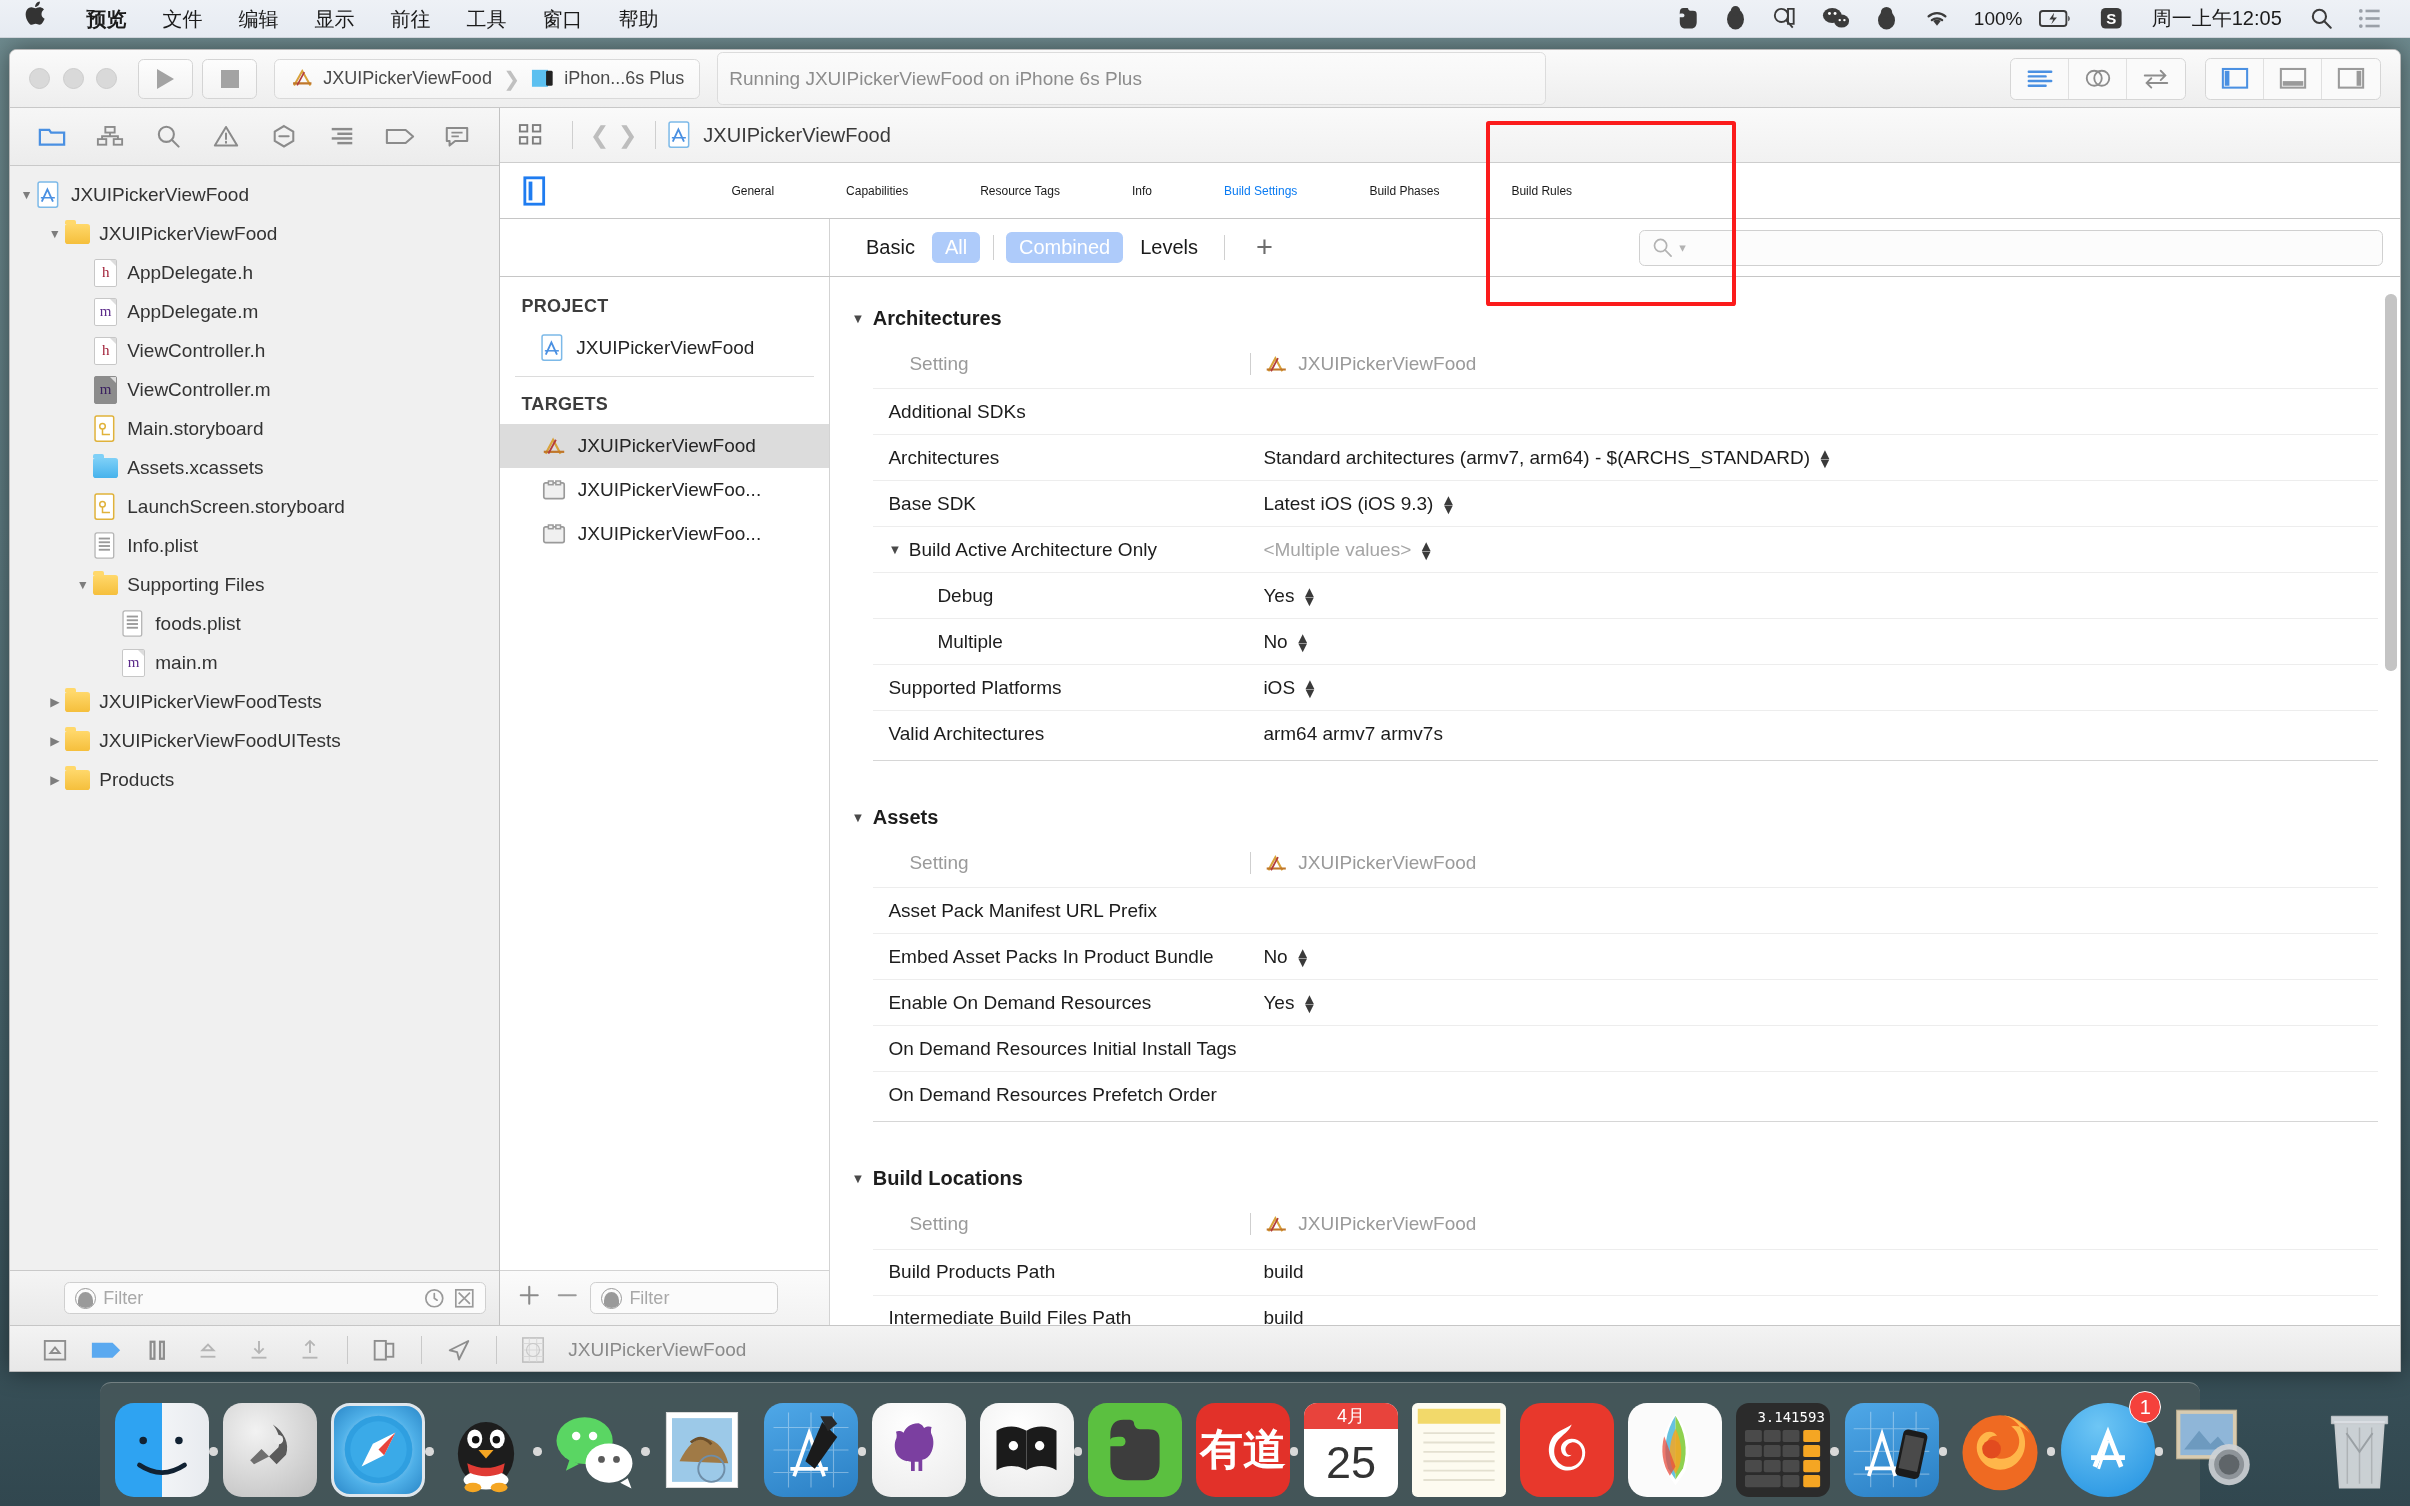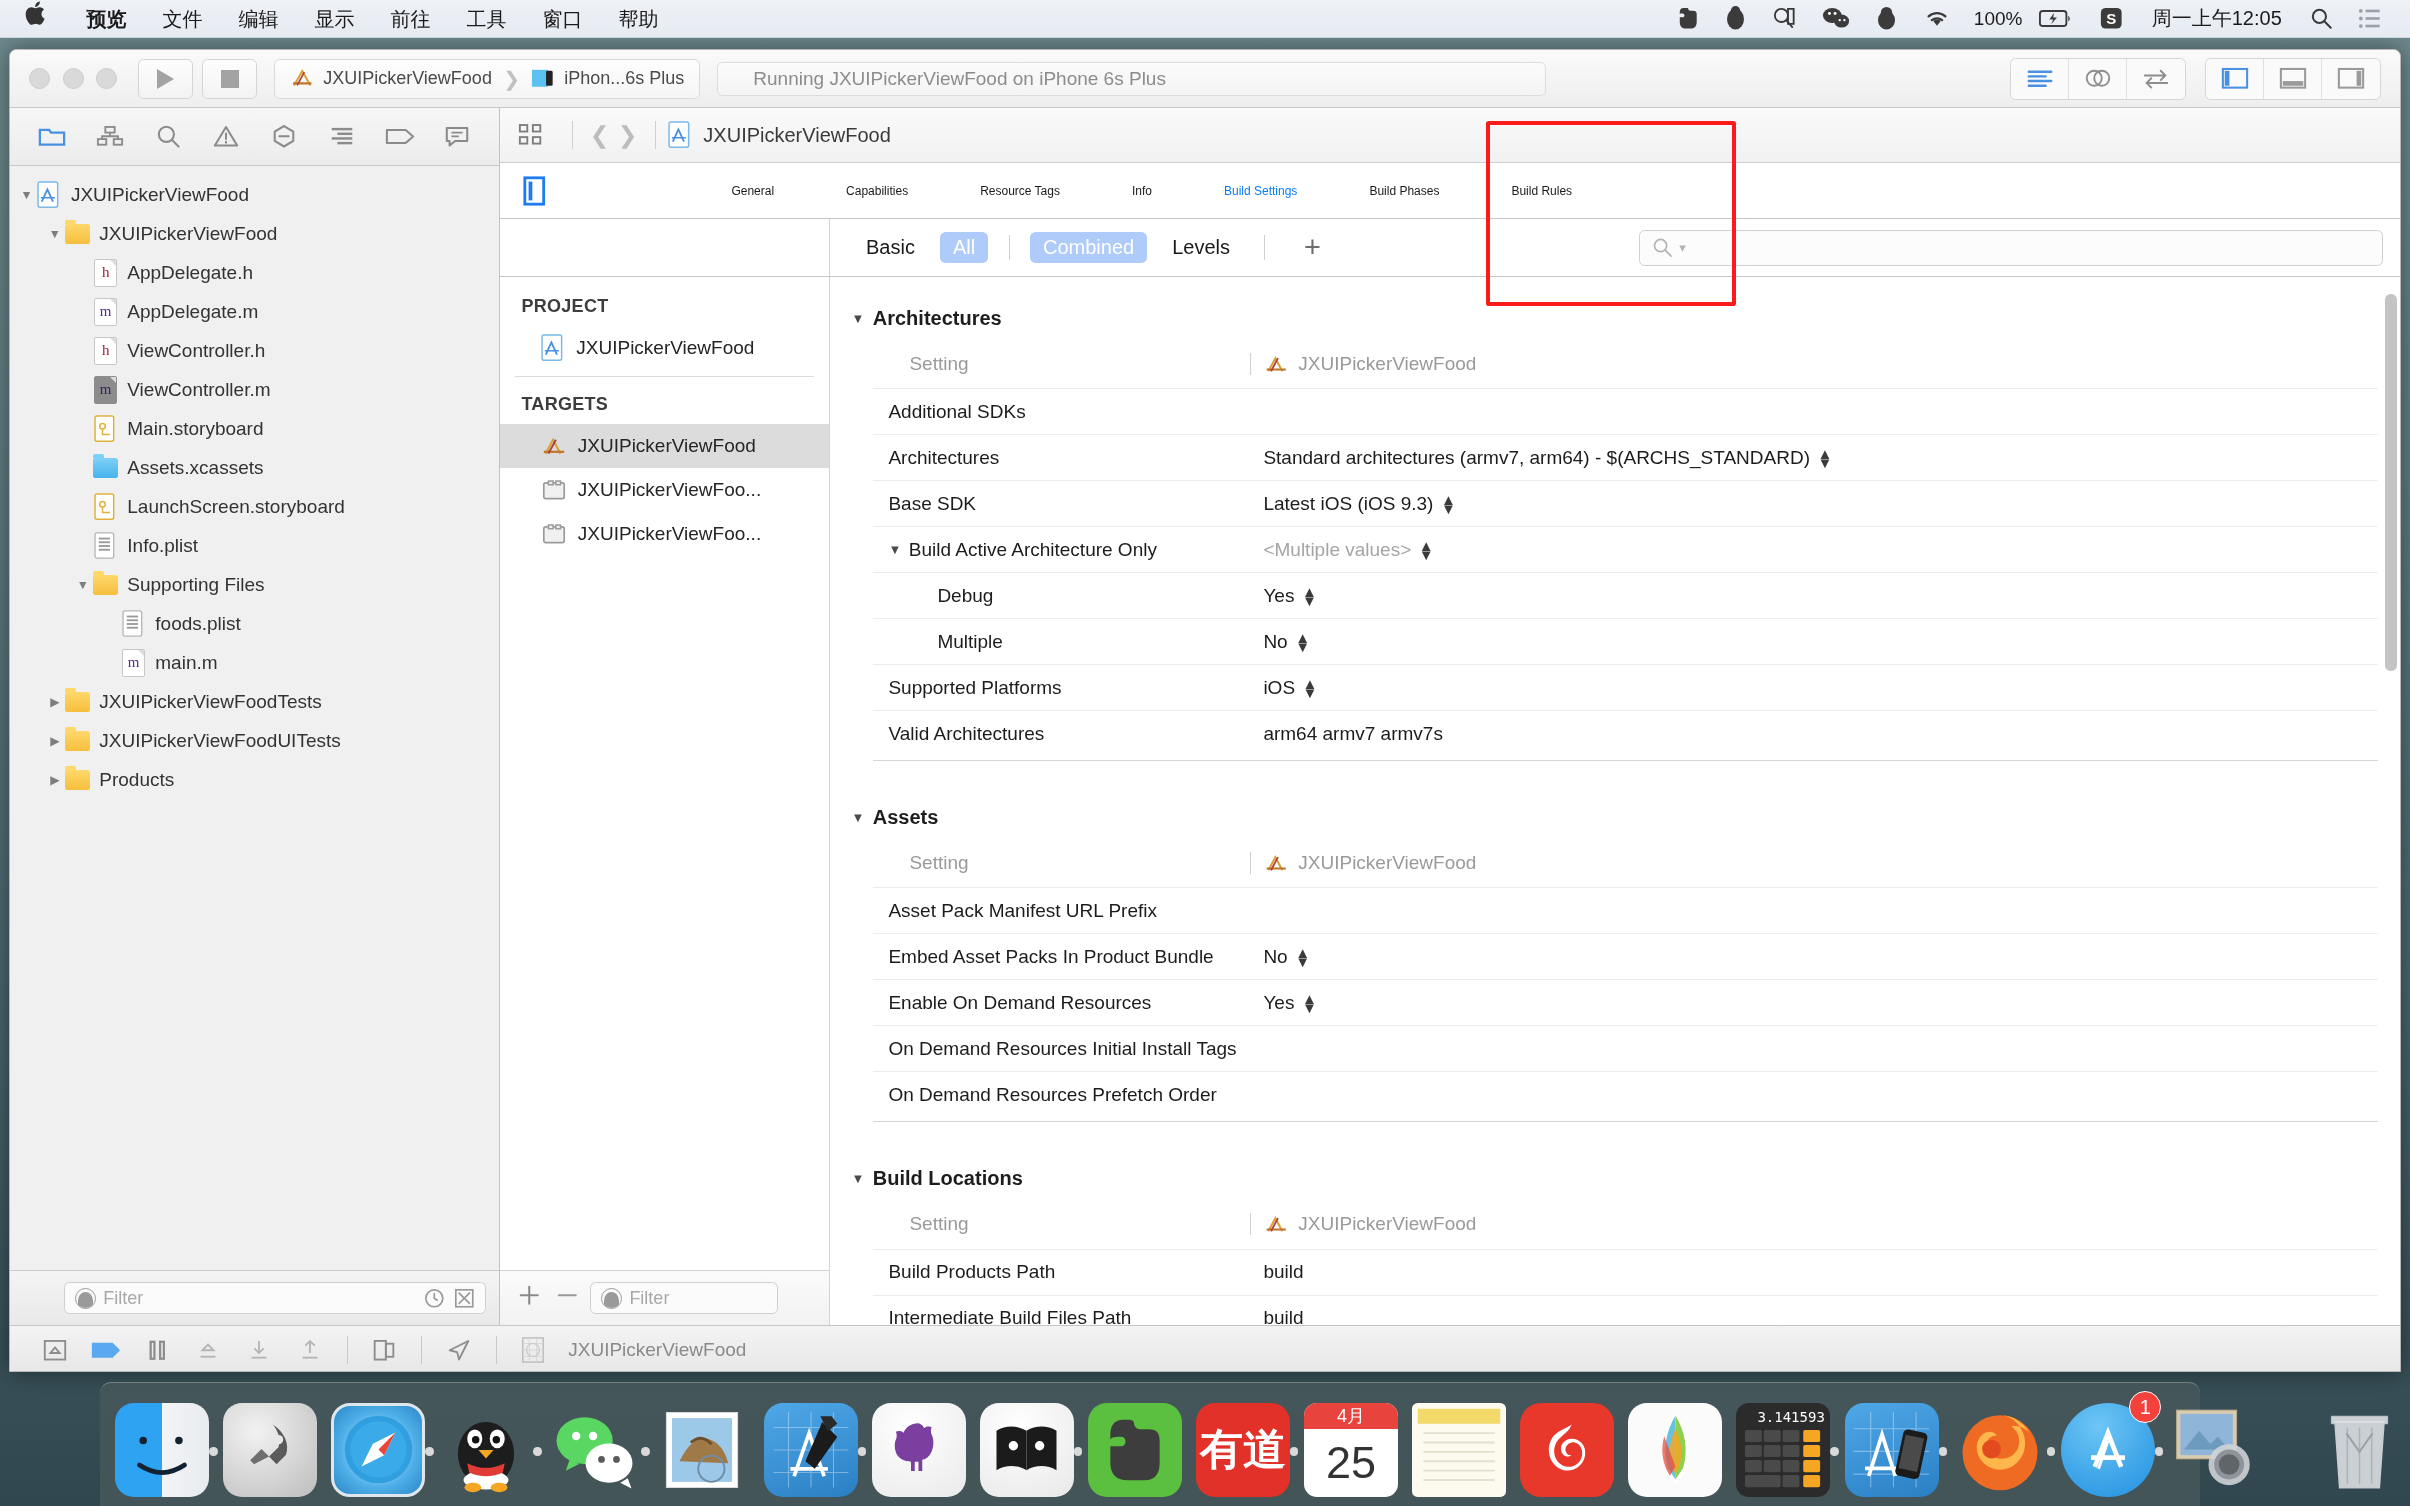--- a/index.html
+++ b/index.html
@@ -66,24 +66,24 @@
   .stop-sq { width:18px;height:18px;background:#a3a3a3;}
   .scheme {
     height:40px; margin-left:17px; min-width:350px;
     border:0.9px solid #d9d9d9;border-radius:5.6px;
     background:linear-gradient(180deg,#fdfdfd,#f5f5f5);
     display:flex;align-items:center;padding:0 15px; gap:8.5px;
     font-size:18px;color:#4a4a4a; white-space:nowrap;
   }
   .chev-sep{color:#c0c0c0;font-size:20px;margin:0 2.8px;}
   .statusbox {
-    height:34px;margin-left:17px;flex:0 0 829px;
+    height:53px;margin-left:17px;flex:0 0 829px;
     border:0.9px solid #dcdcdc;border-radius:5.6px;
     background:linear-gradient(180deg,#fbfbfb,#f4f4f4);
-    display:flex;align-items:center;padding:0 35px;
+    display:flex;align-items:center;padding:0 11px;
     font-size:19px;color:#8c8c8c;
   }
   .tb-right{margin-left:auto;display:flex;align-items:center;gap:19px;}
   .segbox{display:flex;border:0.9px solid #d6d6d6;border-radius:5.6px;overflow:hidden;background:#fafafa;}
   .seg{width:58px;height:40px;display:flex;align-items:center;justify-content:center;border-right:0.9px solid #e0e0e0;}
   .seg:last-child{border-right:none;}
 
   
   #body { display:flex; height:1217px; }
 
@@ -136,21 +136,21 @@
   .tabmark{width:41px;display:flex;align-items:center;justify-content:center;margin-left:13px;}
   .tabs{display:flex;align-items:center;gap:0;margin-left:141px;}
   .tab{font-size:12px;color:#1a1a1a;padding:0 36px;white-space:nowrap;}
   .tab.active{color:#0a7bf2;}
 
   #filterbar{
     height:58px;display:flex;align-items:center;border-bottom:0.9px solid #c6c6c6;
     background:#fff;
   }
   #ftleft{width:330px;flex:0 0 330px;height:100%;border-right:0.9px solid #d3d3d3;}
-  #ftright{flex:1;display:flex;align-items:center;padding-left:22.6px;gap:12px;min-width:0;}
+  #ftright{flex:1;display:flex;align-items:center;padding-left:22.6px;gap:4px;min-width:0;}
   .fseg{font-size:20px;color:#1a1a1a;padding:3.8px 13px;border-radius:5.6px;white-space:nowrap;}
   .fseg.on{background:#aecbfa;color:#ffffff;}
   .fsep{width:0.9px;height:24.5px;background:#d0d0d0;margin:0 8.5px;}
   .fplus{font-size:29px;color:#6d6d6d;padding:0 19px;line-height:1;}
   .searchfield{
     margin-left:auto;margin-right:17px;flex:1;max-width:744px;height:36px;
     border:0.9px solid #d0d0d0;border-radius:5.6px;background:#fcfcfc;
     display:flex;align-items:center;padding:0 11.3px;gap:6.6px;color:#b3b3b3;font-size:18px;
   }
 

